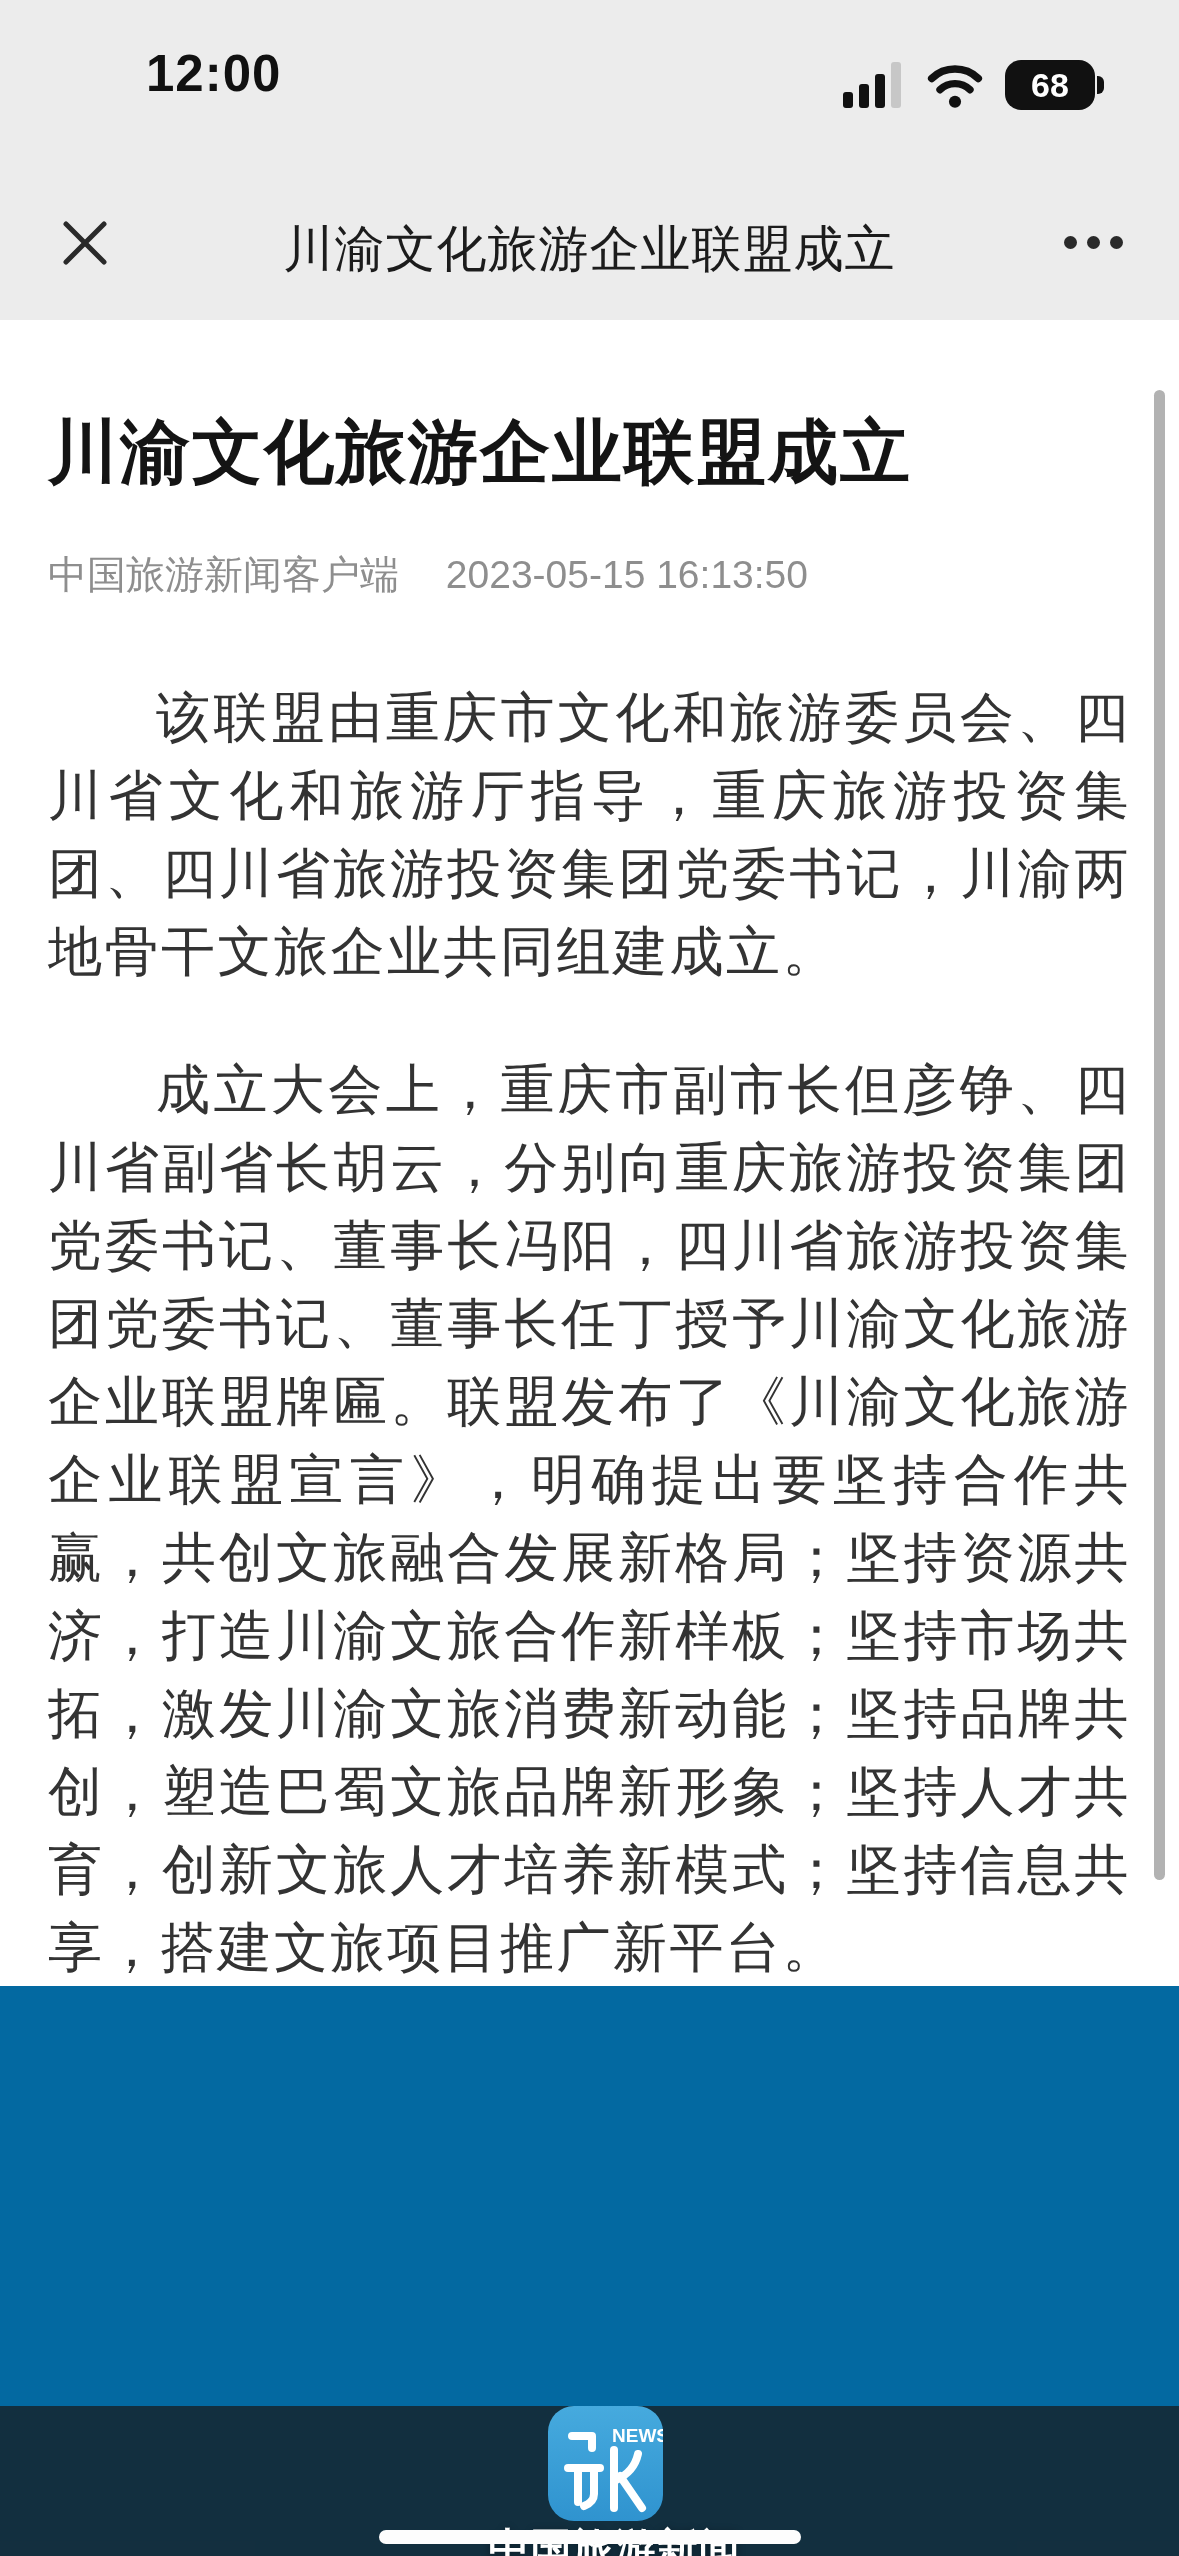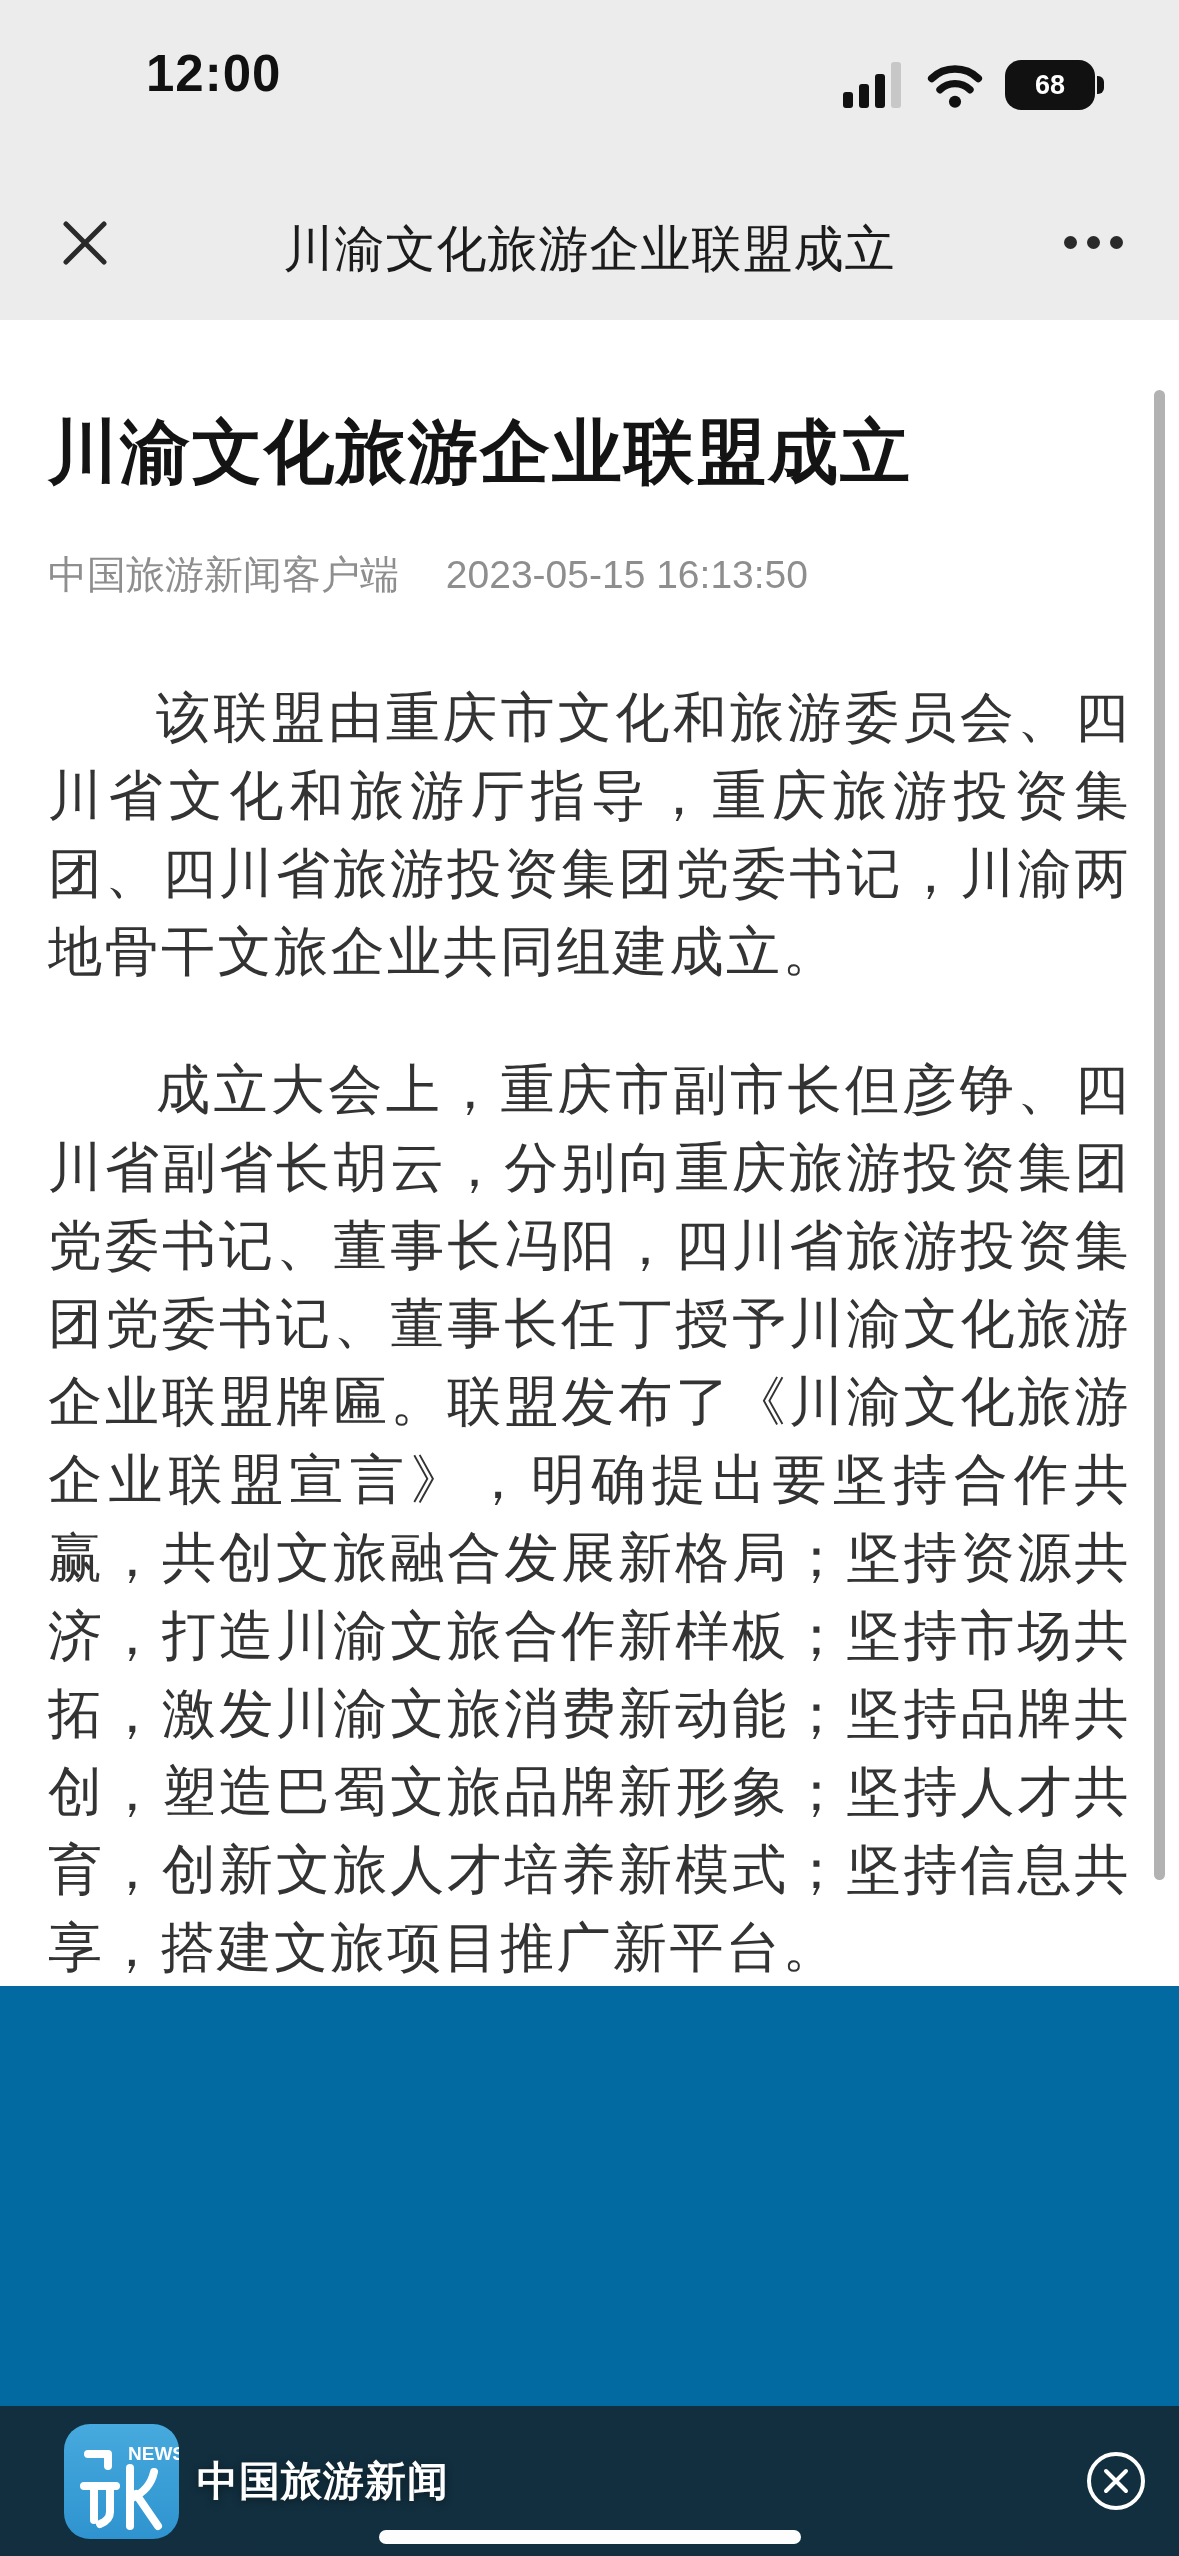--- a/index.html
+++ b/index.html
@@ -18,21 +18,21 @@
     position:absolute; left:146px; top:44px;
     font-size:51px; font-weight:700; color:#111; letter-spacing:1px;
   }
   .status-icons{
     position:absolute; right:84px; top:60px;
     display:flex; align-items:center; gap:22px;
   }
   .battery{
     position:relative; width:90px; height:50px; background:#111;
     border-radius:16px; color:#fff; display:flex; align-items:center;
-    justify-content:center; font-size:27px; font-weight:700;
+    justify-content:center; font-size:34px; font-weight:700;
   }
   .battery-cap{
     position:absolute; right:-9px; top:16px; width:7px; height:18px;
     background:#111; border-radius:0 6px 6px 0;
   }
   
   .navbar{
     position:absolute; top:132px; left:0; width:100%; height:188px;
     background:#ececec; z-index:4;
   }
@@ -66,21 +66,21 @@
   .body-text p + p{ margin-top:60px; }
   
   .scrollbar{
     position:absolute; right:14px; top:390px; width:11px; height:1490px;
     background:#b2b2b2; border-radius:6px; z-index:6;
   }
   
   .banner{
     position:absolute; left:0; bottom:0; width:100%; height:150px;
     background:rgba(25,25,25,0.72); z-index:5;
-    display:flex; align-items:center; padding:0 32px 0 64px;
+    display:flex; align-items:center; padding:0 32px 0 64px;flex-direction:column;
   }
   .app-logo{ width:115px; height:115px; flex:0 0 auto; cursor:pointer; }
   .app-name{
     margin-left:18px; font-size:41px; font-weight:700; color:#ffffff;
     text-shadow:0 2px 8px rgba(0,0,0,0.45); letter-spacing:1px;
   }
   .banner-spacer{ flex:1; }
   .open-btn{
     width:246px; height:110px; border-radius:55px; background:#53aae9;
     color:#fff; font-size:48px; display:flex; align-items:center;

